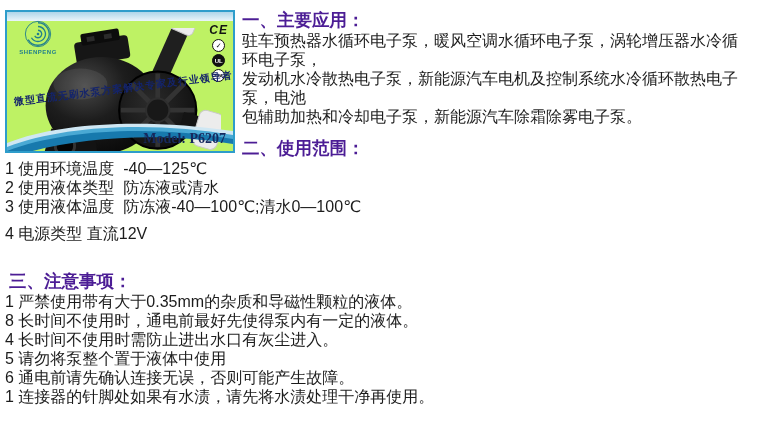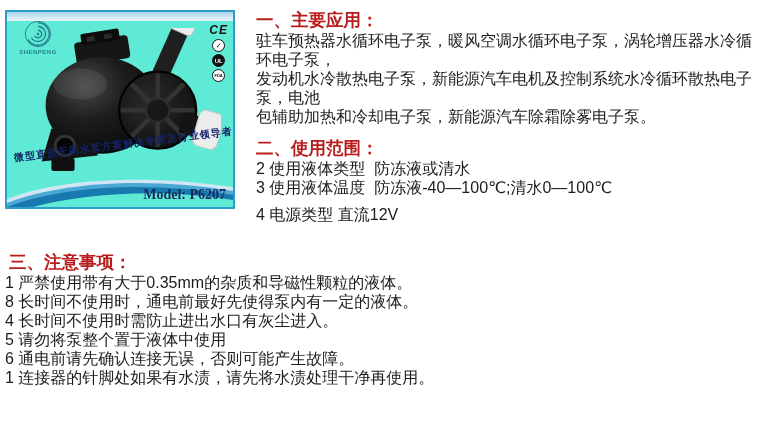--- a/index.html
+++ b/index.html
@@ -7,23 +7,23 @@
   body {
     width:784px; height:442px; overflow:hidden;
     font-family:"Liberation Sans","DejaVu Sans",sans-serif;
     color:#1c1c1c;
   }
   .page { width:784px; height:442px; padding:10px 6px 0 5px; background:#fff; }
 
   
   .figure {
     float:left; position:relative;
-    width:230px; height:199px;
-    border:2px solid #2e9dcb; background:#5eead4;
-    margin:0 21px 0 0; overflow:hidden;
+    width:230px; height:143px;
+    border:2px solid #2e9dcb; background:#bef264;
+    margin:0 7px 0 0; overflow:hidden;
   }
   .band-top {
     position:absolute; top:0; left:0; right:0; height:9px;
     background:linear-gradient(to bottom,#aed6ea,#eaf5fa);
   }
   .logo { position:absolute; top:7px; left:9px; width:44px; text-align:center; }
   .logo svg { display:block; margin:0 auto; }
   .brand { font-size:6px; letter-spacing:.5px; color:#23808c; font-weight:bold; }
 
   .certs { position:absolute; top:11px; right:5px; display:flex; flex-direction:column; align-items:center; gap:2px; }
@@ -45,21 +45,21 @@
     letter-spacing:1px; white-space:nowrap;
   }
   .swoosh { position:absolute; left:0; bottom:0; width:226px; height:40px; }
   .model {
     position:absolute; right:7px; bottom:4px;
     font-family:"Liberation Serif","DejaVu Serif",serif;
     font-size:14px; color:#16295e; font-weight:bold;
   }
 
   
-  .h-main { font-size:17.5px; font-weight:bold; color:#b91c1c; line-height:21px; white-space:pre-wrap; }
+  .h-main { font-size:17.5px; font-weight:bold; color:#4c1d95; line-height:21px; white-space:pre-wrap; }
   .h2 { margin-top:12px; }
   .h3 { margin-top:27px; padding-left:4px; line-height:22px; }
   .line { font-size:16px; line-height:19px; white-space:pre-wrap; }
   .gap4 { margin-top:8px; }
 </style>
 </head>
 <body>
 
 <div class="page">
 
@@ -153,20 +153,21 @@
   </div>
 
   <div class="h-main">一、主要应用：</div>
   <div class="line">驻车预热器水循环电子泵，暖风空调水循环电子泵，涡轮增压器水冷循</div>
   <div class="line">环电子泵，</div>
   <div class="line">发动机水冷散热电子泵，新能源汽车电机及控制系统水冷循环散热电子</div>
   <div class="line">泵，电池</div>
   <div class="line">包辅助加热和冷却电子泵，新能源汽车除霜除雾电子泵。</div>
 
   <div class="h-main h2">二、使用范围：</div>
+  <div class="line">1 使用环境温度  -40—125℃</div>
   <div class="line">2 使用液体类型  防冻液或清水</div>
   <div class="line">3 使用液体温度  防冻液-40—100℃;清水0—100℃</div>
   <div class="line gap4">4 电源类型 直流12V</div>
 
   <div class="h-main h3">三、注意事项：</div>
   <div class="line">1 严禁使用带有大于0.35mm的杂质和导磁性颗粒的液体。</div>
   <div class="line">8 长时间不使用时，通电前最好先使得泵内有一定的液体。</div>
   <div class="line">4 长时间不使用时需防止进出水口有灰尘进入。</div>
   <div class="line">5 请勿将泵整个置于液体中使用</div>
   <div class="line">6 通电前请先确认连接无误，否则可能产生故障。</div>

